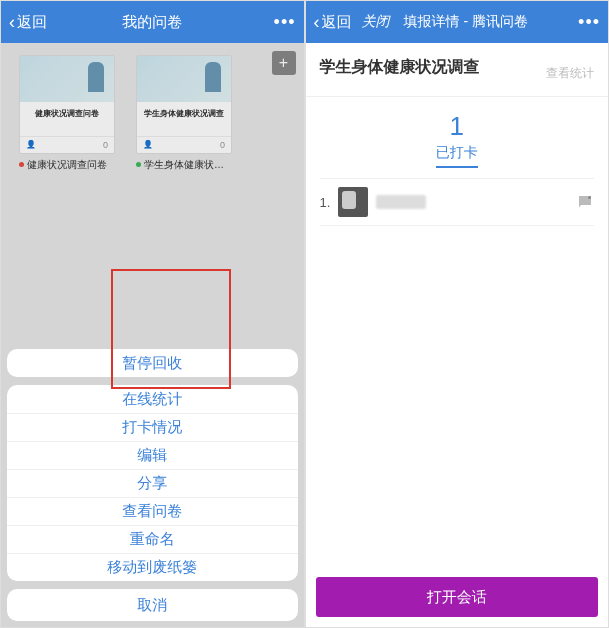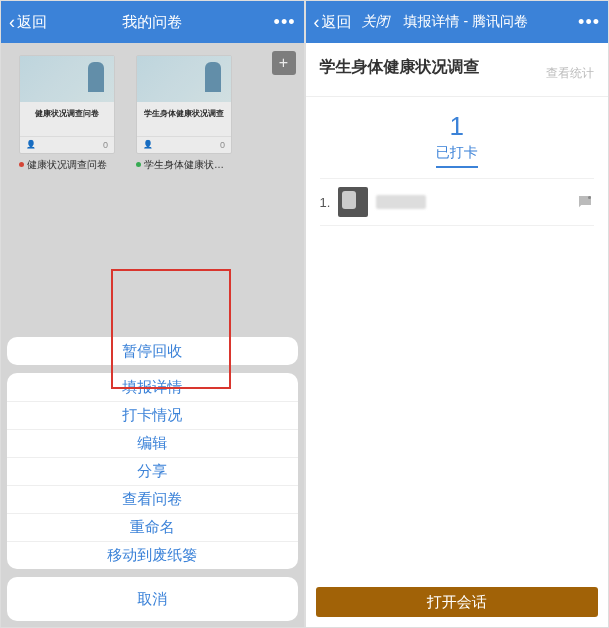--- a/index.html
+++ b/index.html
@@ -126,21 +126,21 @@
       align-items: center;
       justify-content: center;
       font-size: 15px;
       color: #3b82d8;
       border-top: 1px solid #eee;
     }
     .sheet-item:first-child { border-top: none; }
     .sheet-cancel {
       background: #fff;
       border-radius: 10px;
-      height: 44px;
+      height: 32px;
       display: flex;
       align-items: center;
       justify-content: center;
       font-size: 15px;
       color: #3b82d8;
       font-weight: 500;
     }
     .highlight-box {
       position: absolute;
       border: 2px solid #d9362e;
@@ -225,22 +225,22 @@
       border-radius: 2px;
     }
     .bubble-icon {
       margin-left: auto;
       width: 18px; height: 18px;
       fill: #bbb;
     }
     .bottom-btn {
       position: absolute;
       left: 10px; right: 10px; bottom: 10px;
-      height: 30px;
-      background: #a16207;
+      height: 40px;
+      background: #a21caf;
       color: #fff;
       border-radius: 3px;
       display: flex;
       align-items: center;
       justify-content: center;
       font-size: 15px;
     }
   </style>
 </head>
 <body>
@@ -292,21 +292,21 @@
     </div>
   </div>
 
   <div class="dim-layer"></div>
 
   <div class="sheet">
     <div class="sheet-group">
       <div class="sheet-item">暂停回收</div>
     </div>
     <div class="sheet-group">
-      <div class="sheet-item">填报详情</div>
+      <div class="sheet-item">在线统计</div>
       <div class="sheet-item">打卡情况</div>
       <div class="sheet-item">编辑</div>
       <div class="sheet-item">分享</div>
       <div class="sheet-item">查看问卷</div>
       <div class="sheet-item">重命名</div>
       <div class="sheet-item">移动到废纸篓</div>
     </div>
     <div class="sheet-cancel">取消</div>
   </div>
 

